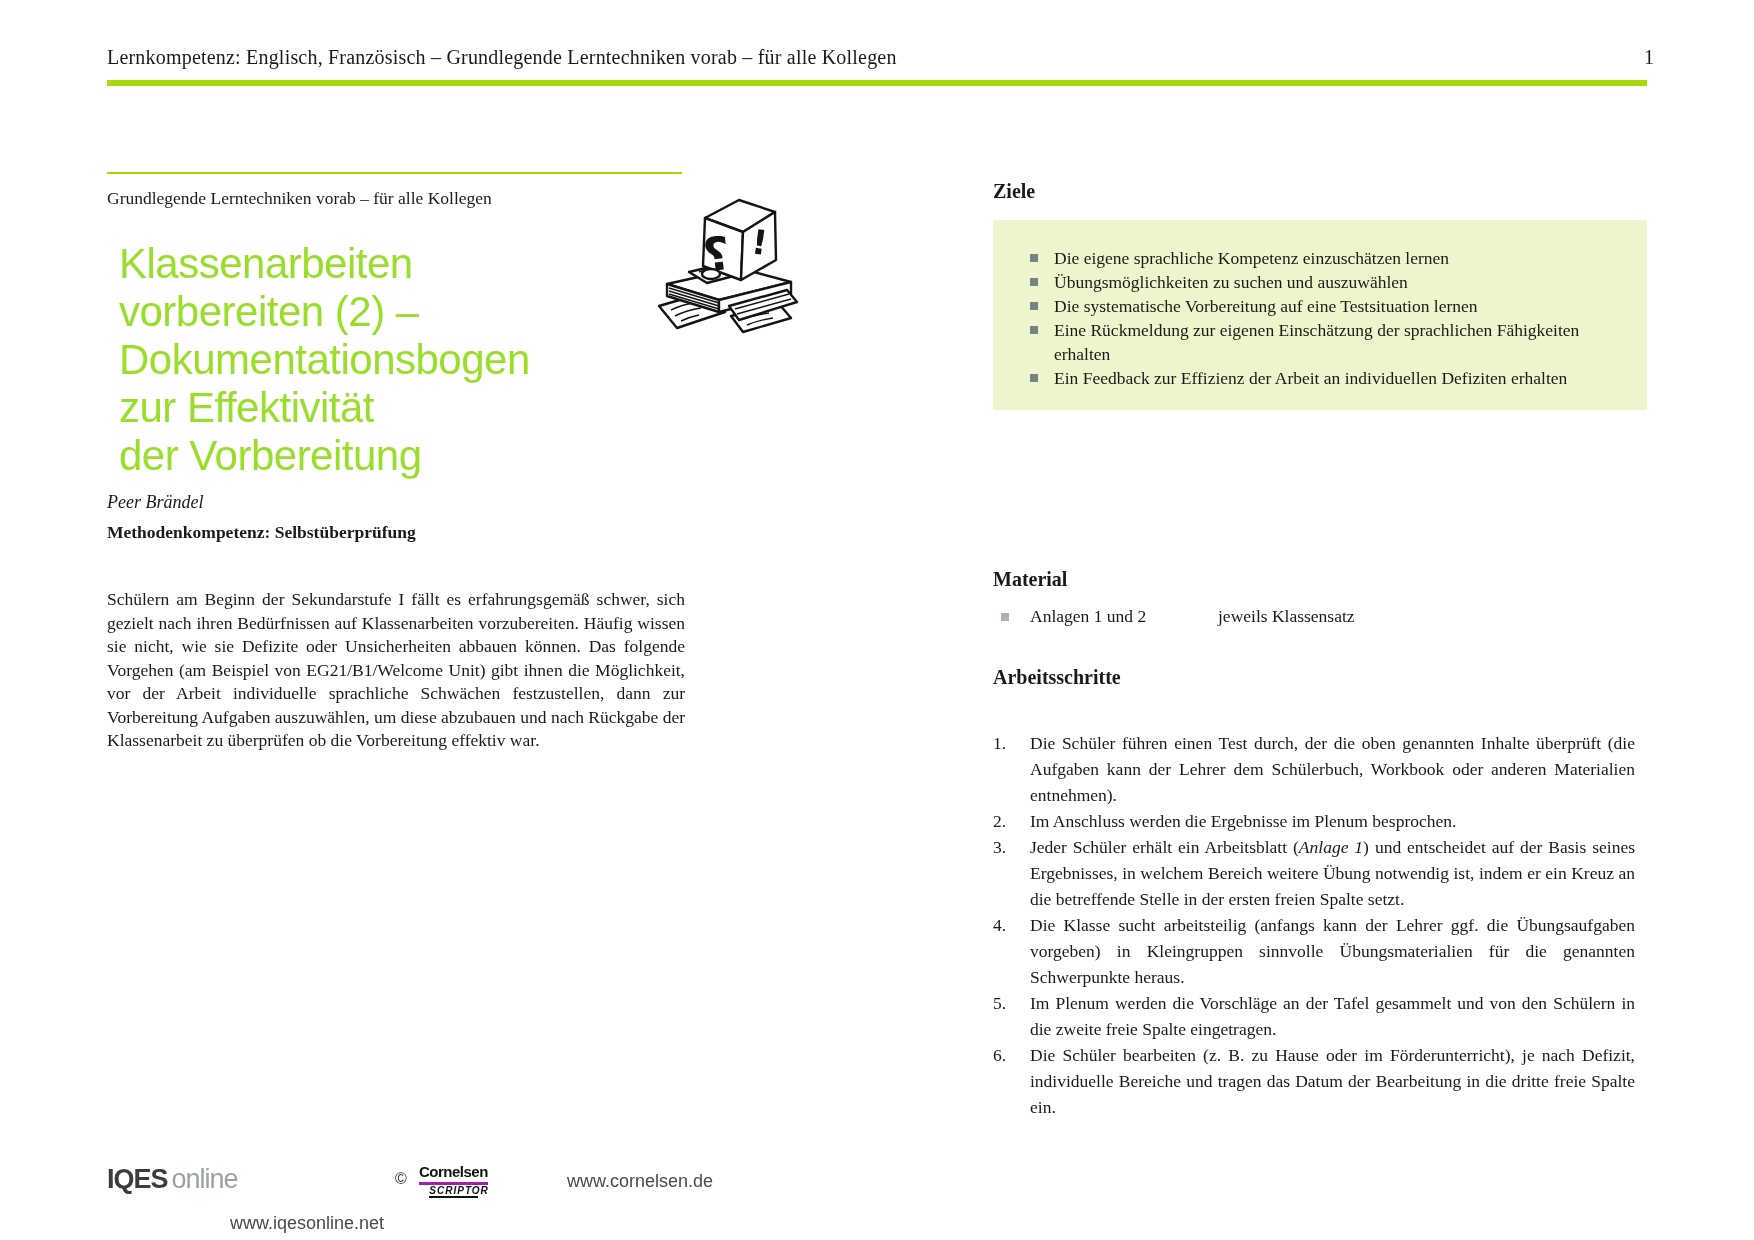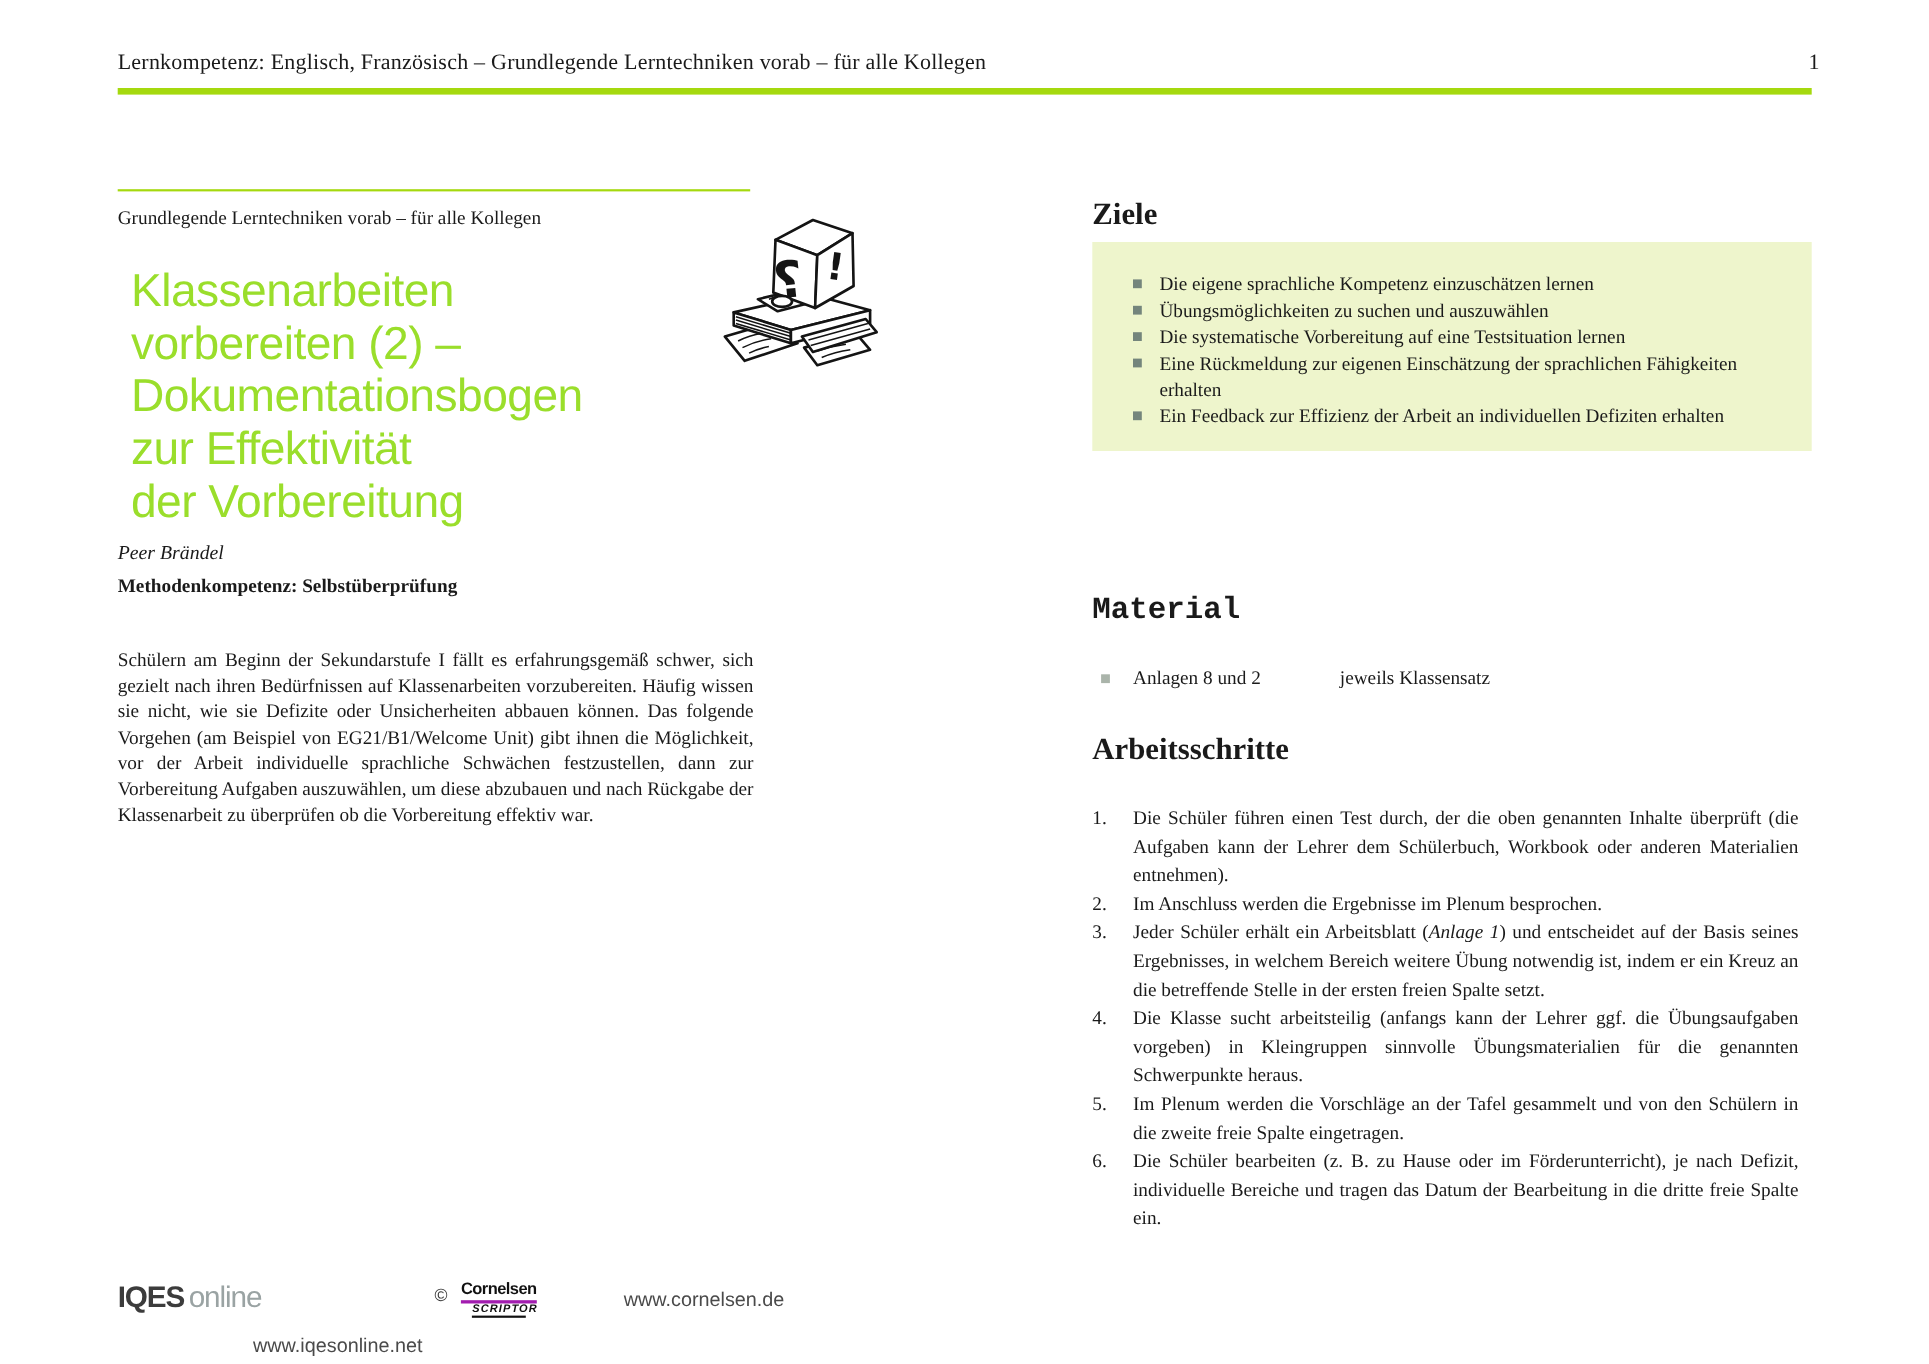--- a/index.html
+++ b/index.html
@@ -24,23 +24,23 @@
   }
   .illustration{position:absolute;left:538px;top:188px;width:158px;height:160px;}
   .author{position:absolute;left:0;top:492px;font-style:italic;font-size:18px;}
   .competence{position:absolute;left:0;top:522px;font-weight:bold;font-size:17.5px;}
   .intro{
     position:absolute;left:0;top:588px;width:578px;margin:0;
     font-size:17.5px;line-height:23.5px;text-align:justify;hyphens:auto;
   }
   
   .right-col{position:absolute;left:993px;top:0;width:654px;}
-  .section-heading{position:absolute;left:0;margin:0;font-size:28px;font-weight:bold;}
+  .section-heading{position:absolute;left:0;margin:0;font-size:20px;font-weight:bold;}
   .h-ziele{top:180px;}
-  .h-material{top:540px;font-family:Liberation Mono, monospace;}
+  .h-material{top:568px;}
   .h-schritte{top:666px;}
   .goals-box{
     position:absolute;left:0;top:220px;width:580px;
     background:#eef5cc;padding:26px 37px 20px 37px;
   }
   .goals-list{list-style:none;margin:0;padding:0;}
   .goals-list li{
     position:relative;padding-left:0;margin:0;
     font-size:17.5px;line-height:24px;width:548px;
   }
@@ -144,21 +144,21 @@
           <li><span class="sq"></span><span>Übungsmöglichkeiten zu suchen und auszuwählen</span></li>
           <li><span class="sq"></span><span>Die systematische Vorbereitung auf eine Testsituation lernen</span></li>
           <li><span class="sq"></span><span>Eine Rückmeldung zur eigenen Einschätzung der sprachlichen Fähigkeiten erhalten</span></li>
           <li><span class="sq"></span><span>Ein Feedback zur Effizienz der Arbeit an individuellen Defiziten erhalten</span></li>
         </ul>
     </div>
 
     <h2 class="section-heading h-material">Material</h2>
     <div class="material-row">
       <span class="sq"></span>
-      <span class="material-label">Anlagen 8 und 2</span>
+      <span class="material-label">Anlagen 1 und 2</span>
       <span class="material-note">jeweils Klassensatz</span>
     </div>
 
     <h2 class="section-heading h-schritte">Arbeitsschritte</h2>
     <ol class="steps">
         <li>
           <span class="num">1.</span>
           <span class="txt"><span>Die Schüler führen einen Test durch, der die oben genannten Inhalte überprüft (die Aufgaben kann der Lehrer dem Schülerbuch, Workbook oder anderen Materialien entnehmen).</span></span>
         </li>
         <li>

